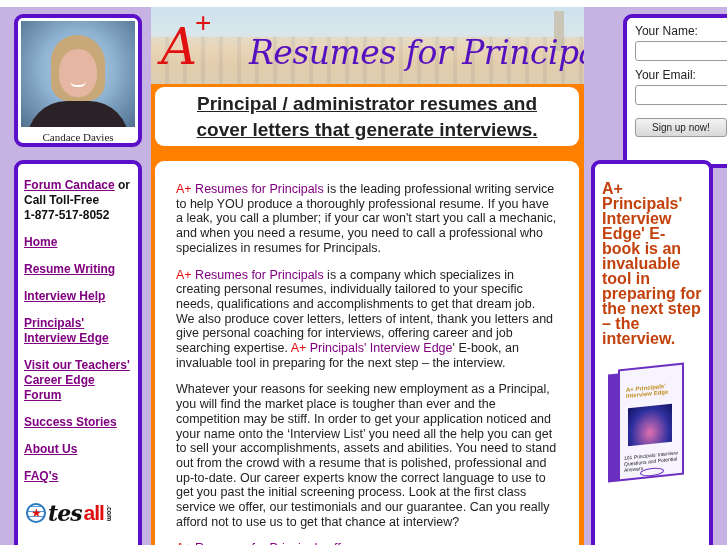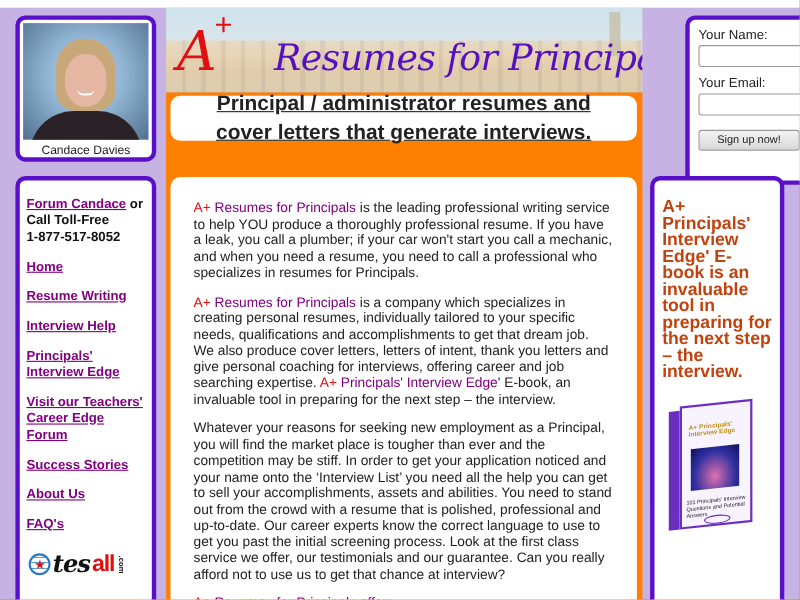--- a/index.html
+++ b/index.html
@@ -36,21 +36,21 @@
     }
     .photo .smile {
       position: absolute; left: 49px; top: 60px; width: 16px; height: 6px;
       border-bottom: 2px solid #fff; border-radius: 0 0 10px 10px;
     }
     .photo .shoulders {
       position: absolute; left: 6px; top: 80px; width: 102px; height: 40px;
       background: #2a2226; border-radius: 40px 40px 0 0;
     }
     .photo-caption {
-      font-size: 11px; text-align: center; color: #222; margin-top: 4px;
+      font-size: 11px; text-align: center; color: #222; margin-top: 4px; font-family: Liberation Serif, serif;
     }
 
     .nav-panel { left: 14px; top: 160px; width: 128px; height: 400px; padding: 14px 6px 0 6px; }
     .nav-contact { font-size: 12px; font-weight: bold; line-height: 15px; color: #111; margin-bottom: 12px; }
     .nav-link {
       display: block; font-size: 12px; font-weight: bold; color: #800080;
       text-decoration: underline; line-height: 15px; margin-bottom: 12px;
     }
     .tesall { margin-top: 16px; display: flex; align-items: center; gap: 2px; padding-left: 2px; }
     .globe {
@@ -86,21 +86,21 @@
     .banner .logo-text {
       position: absolute; left: 98px; top: 26px;
       font-family: "DejaVu Serif", serif; font-style: italic; font-size: 33px; color: #5510c0; line-height: 40px;
       letter-spacing: -0.5px; white-space: nowrap;
     }
     .orange {
       position: absolute; left: 151px; top: 84px; width: 433px; height: 461px;
       background: #ff8000;
     }
     .tagline-box {
-      position: absolute; left: 155px; top: 87px; width: 424px; height: 41px;
+      position: absolute; left: 155px; top: 87px; width: 424px; height: 59px;
       background: #fff; border-radius: 9px;
       display: flex; align-items: center; justify-content: center; text-align: center;
     }
     .tagline {
       font-size: 19px; font-weight: bold; color: #222; text-decoration: underline; line-height: 26px; width: 360px;
     }
     .content-box {
       position: absolute; left: 155px; top: 161px; width: 424px; height: 400px;
       background: #fff; border-radius: 9px; padding: 21px 22px 0 21px;
     }

